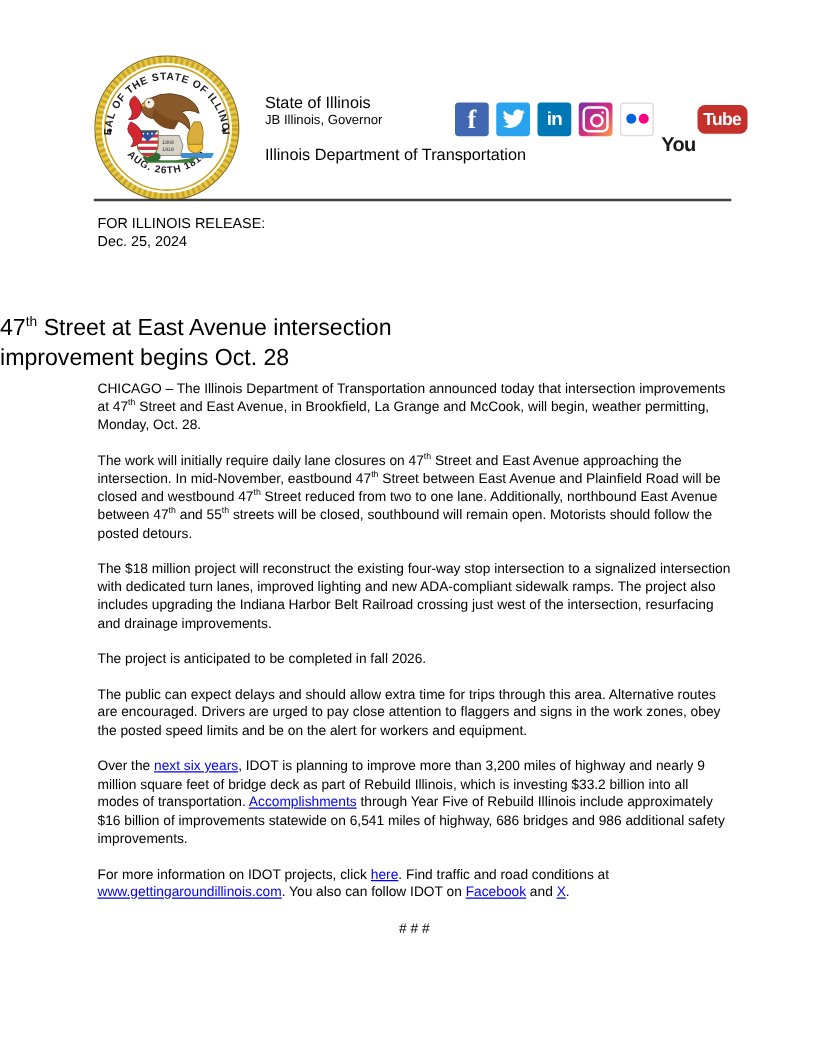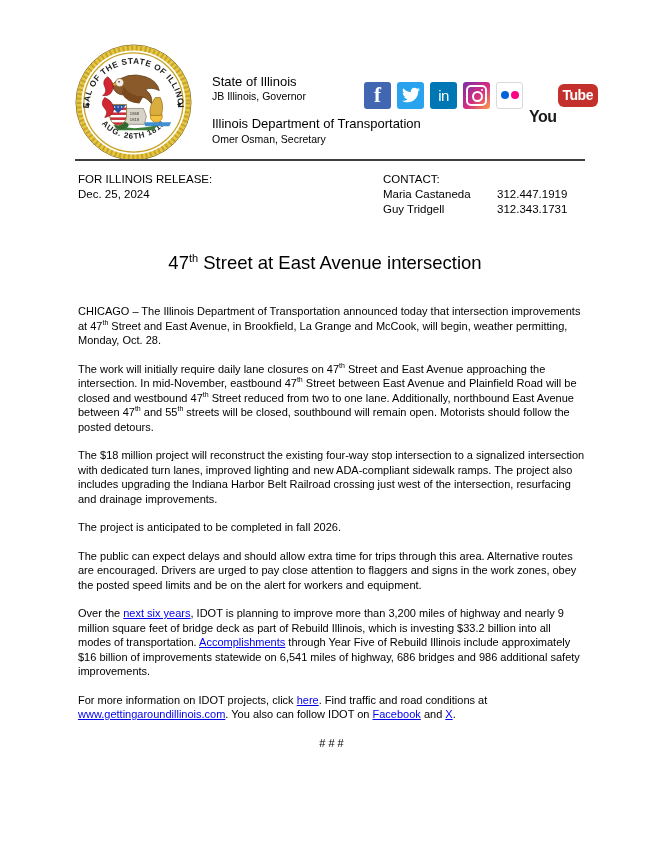--- a/index.html
+++ b/index.html
@@ -11,21 +11,21 @@
   .agency { position:absolute; left:212px; top:74px; line-height:1.25; }
   .agency .big { font-size:13px; }
   .agency .small { font-size:10.5px; }
   .agency .gap { height:13px; }
 
   .social { position:absolute; left:364px; top:64px; display:flex; align-items:center; gap:6px; }
   .sicon { width:27px; height:27px; border-radius:3px; display:flex; align-items:center; justify-content:center; box-sizing:border-box; }
   .fb { background:#4267b2; color:#fff; font-weight:bold; font-size:21px; font-family:"Liberation Serif", serif; }
   .tw { background:#2aa3ef; }
   .tw svg { width:18px; height:18px; fill:#fff; }
-  .li { background:#0077b5; color:#fff; font-weight:normal; font-size:15px; letter-spacing:-0.5px; }
+  .li { background:#0077b5; color:#fff; font-weight:bold; font-size:15px; letter-spacing:-0.5px; }
   .ig { background:linear-gradient(135deg,#7b2ea8 0%,#d62e7f 55%,#fba04a 100%); position:relative; }
   .ig .cam { width:17px; height:17px; border:2px solid #fff; border-radius:5px; position:relative; }
   .ig .lens { position:absolute; left:50%; top:50%; width:7px; height:7px; margin:-4.5px 0 0 -4.5px; border:2px solid #fff; border-radius:50%; }
   .ig .dot { position:absolute; right:2px; top:2px; width:2.5px; height:2.5px; background:#fff; border-radius:50%; }
   .fl { background:#fff; border:1px solid #d9d9d9; gap:2px; }
   .fl i { width:8px; height:8px; border-radius:50%; display:block; }
   .fl .b { background:#0063dc; }
   .fl .p { background:#ff0084; }
   .yt { display:flex; align-items:center; gap:1px; }
   .yt .you { font-weight:bold; font-size:16px; color:#1a1a1a; letter-spacing:-0.5px;margin-top:44px; }
@@ -33,21 +33,21 @@
 
   .rule { position:absolute; left:75px; width:510px; top:159px; height:2px; background:#3f3f3f; }
 
   
   .release { position:absolute; left:78px; top:172px; font-size:11.5px; line-height:15px; }
   .contact { position:absolute; left:383px; top:172px; font-size:11.5px; line-height:15px; }
   .contact .row { display:flex; }
   .contact .name { width:114px; }
 
   
-  .title { position:absolute; left:0; width:650px; top:246px; text-align:center; font-size:18.5px; line-height:24px; color:#000; }
+  .title { position:absolute; left:0; width:650px; top:246px; font-size:18.5px; line-height:24px; color:#000; }
   .title sup { font-size:11px; }
 
   
   .body { position:absolute; left:78px; width:507px; top:304px; font-size:11px; line-height:14.5px; }
   .body p { margin:0 0 14px 0; }
   .body sup { font-size:7px; vertical-align:super; line-height:0; }
   a.link { color:#0000ee; text-decoration:underline; cursor:pointer; }
   .end-mark { text-align:center; font-size:11px; margin-top:8px; }
 </style>
 </head>
@@ -113,21 +113,20 @@
 
     <path d="M 34,34 q -6,4 -3,10 q 3,5 -2,9 q 8,1 10,-6 q 2,-7 -5,-13 z" fill="#d22630" stroke="#8f1620" stroke-width="0.7"></path>
     <path d="M 31,55 q -5,6 0,11 q 4,4 0,9 q 8,-1 9,-8 q 0,-8 -9,-12 z" fill="#d22630" stroke="#8f1620" stroke-width="0.7"></path>
   </svg>
 
   <div class="agency">
     <div class="big">State of Illinois</div>
     <div class="small">JB Illinois, Governor</div>
     <div class="gap"></div>
     <div class="big">Illinois Department of Transportation</div>
-    <div class="small">Omer Osman, Secretary</div>
   </div>
 
   <div class="social">
     <div class="sicon fb">f</div>
     <div class="sicon tw">
       <svg viewBox="0 0 24 24">
           <path d="M23.954 4.569c-.885.389-1.83.654-2.825.775 1.014-.611 1.794-1.574 2.163-2.723-.951.555-2.005.959-3.127 1.184-.896-.959-2.173-1.559-3.591-1.559-2.717 0-4.92 2.203-4.92 4.917 0 .39.045.765.127 1.124C7.691 8.094 4.066 6.13 1.64 3.161c-.427.722-.666 1.561-.666 2.475 0 1.71.87 3.213 2.188 4.096-.807-.026-1.566-.248-2.228-.616v.061c0 2.385 1.693 4.374 3.946 4.827-.413.111-.849.171-1.296.171-.314 0-.615-.03-.916-.086.631 1.953 2.445 3.377 4.604 3.417-1.68 1.319-3.809 2.105-6.102 2.105-.39 0-.779-.023-1.17-.067 2.189 1.394 4.768 2.209 7.557 2.209 9.054 0 13.999-7.496 13.999-13.986 0-.209 0-.42-.015-.63.961-.689 1.8-1.56 2.46-2.548l-.047-.02z"></path>
         </svg>
     </div>
     <div class="sicon li">in</div>
@@ -147,34 +146,24 @@
     </div>
   </div>
 
   <div class="rule"></div>
 
   <div class="release">
     <div>FOR ILLINOIS RELEASE:</div>
     <div>Dec. 25, 2024</div>
   </div>
 
-  <div class="contact">
-    <div>CONTACT:</div>
-    <div class="row">
-      <span class="name">Maria Castaneda</span>
-      <span>312.447.1919</span>
-    </div>
-    <div class="row">
-      <span class="name">Guy Tridgell</span>
-      <span>312.343.1731</span>
-    </div>
-  </div>
 
   <div class="title">
     <div><span>47</span><sup>th</sup><span> Street at East Avenue intersection</span></div>
+    <div>improvement begins Oct. 28</div>
   </div>
 
   <div class="body">
     <p><span>CHICAGO – The Illinois Department of Transportation announced today that intersection improvements at 47</span><sup>th</sup><span> Street and East Avenue, in Brookfield, La Grange and McCook, will begin, weather permitting, Monday, Oct. 28.</span></p>
     <p><span>The work will initially require daily lane closures on 47</span><sup>th</sup><span> Street and East Avenue approaching the intersection. In mid-November, eastbound 47</span><sup>th</sup><span> Street between East Avenue and Plainfield Road will be closed and westbound 47</span><sup>th</sup><span> Street reduced from two to one lane. Additionally, northbound East Avenue between 47</span><sup>th</sup><span> and 55</span><sup>th</sup><span> streets will be closed, southbound will remain open. Motorists should follow the posted detours.</span></p>
     <p><span>The $18 million project will reconstruct the existing four-way stop intersection to a signalized intersection with dedicated turn lanes, improved lighting and new ADA-compliant sidewalk ramps. The project also includes upgrading the Indiana Harbor Belt Railroad crossing just west of the intersection, resurfacing and drainage improvements.</span></p>
     <p><span>The project is anticipated to be completed in fall 2026.</span></p>
     <p><span>The public can expect delays and should allow extra time for trips through this area. Alternative routes are encouraged. Drivers are urged to pay close attention to flaggers and signs in the work zones, obey the posted speed limits and be on the alert for workers and equipment.</span></p>
     <p><span>Over the </span><a class="link" href="#">next six years</a><span>, IDOT is planning to improve more than 3,200 miles of highway and nearly 9 million square feet of bridge deck as part of Rebuild Illinois, which is investing $33.2 billion into all modes of transportation. </span><a class="link" href="#">Accomplishments</a><span> through Year Five of Rebuild Illinois include approximately $16 billion of improvements statewide on 6,541 miles of highway, 686 bridges and 986 additional safety improvements.</span></p>
     <p><span>For more information on IDOT projects, click </span><a class="link" href="#">here</a><span>. Find traffic and road conditions at </span><a class="link" href="#">www.gettingaroundillinois.com</a><span>. You also can follow IDOT on </span><a class="link" href="#">Facebook</a><span> and </span><a class="link" href="#">X</a><span>.</span></p>

